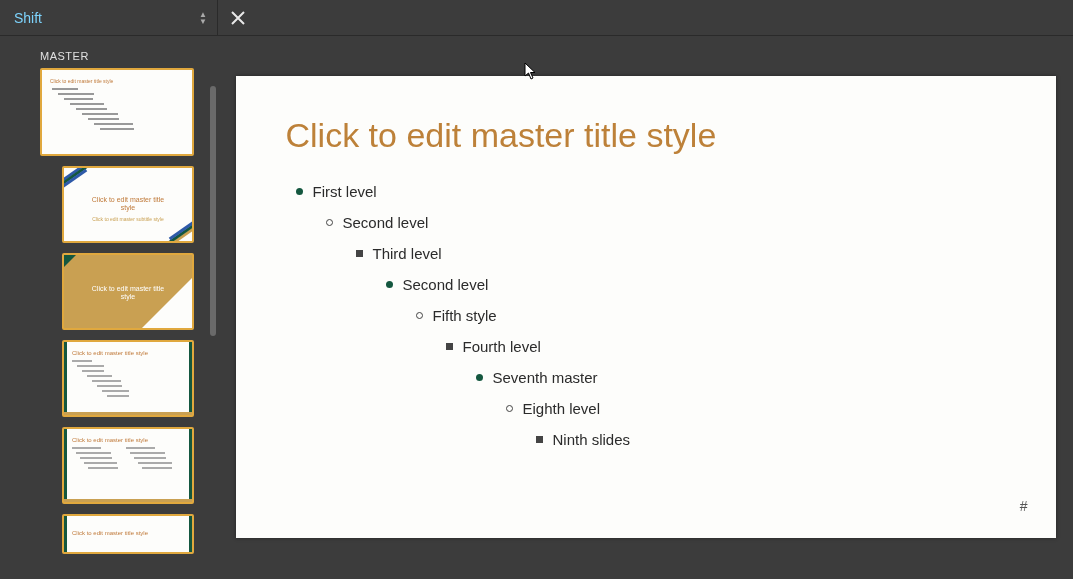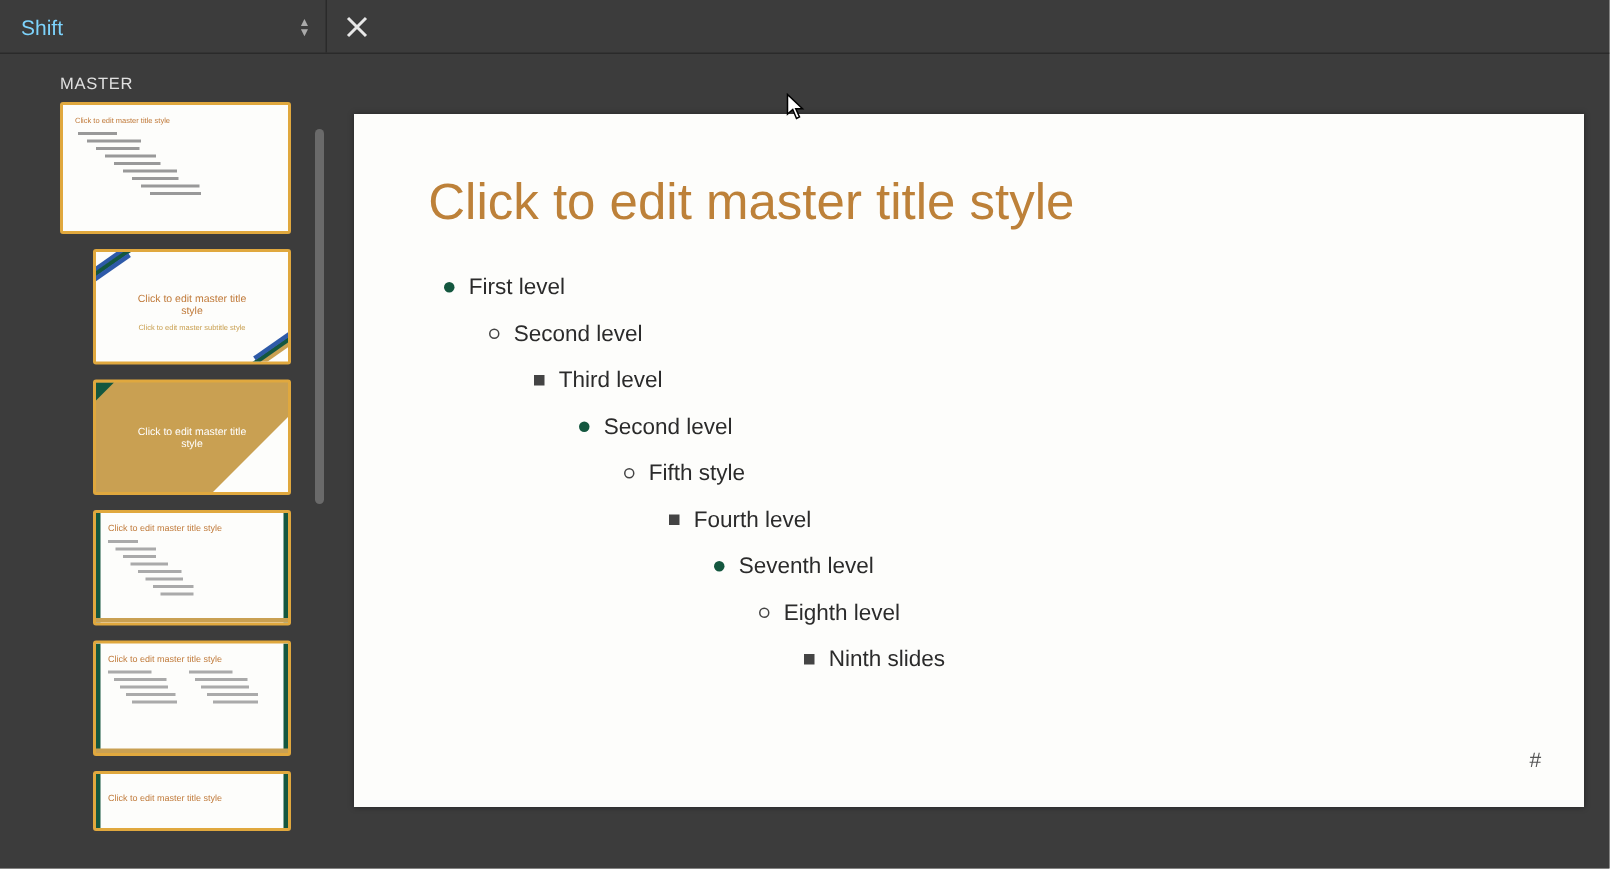--- a/index.html
+++ b/index.html
@@ -295,21 +295,21 @@
         <div class="lvl" style="margin-left:130px">
             <span class="bullet circ"></span>
             <span>Fifth style</span>
           </div>
         <div class="lvl" style="margin-left:160px">
             <span class="bullet sq"></span>
             <span>Fourth level</span>
           </div>
         <div class="lvl" style="margin-left:190px">
             <span class="bullet disc"></span>
-            <span>Seventh level</span>
+            <span>Seventh master</span>
           </div>
         <div class="lvl" style="margin-left:220px">
             <span class="bullet circ"></span>
             <span>Eighth level</span>
           </div>
         <div class="lvl" style="margin-left:250px">
             <span class="bullet sq"></span>
             <span>Ninth slides</span>
           </div>
       </div>

